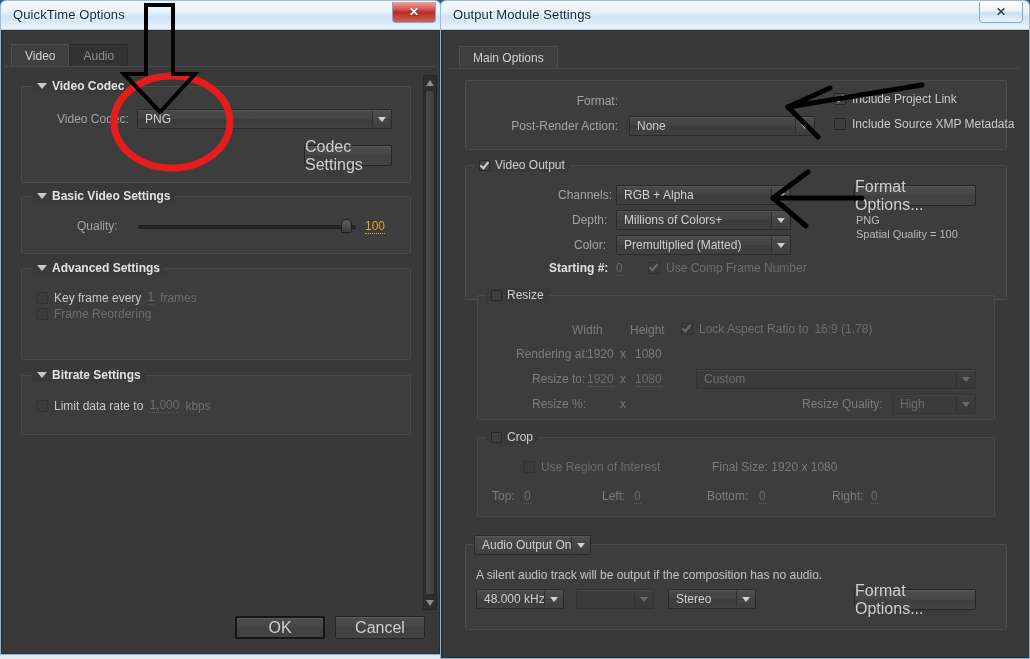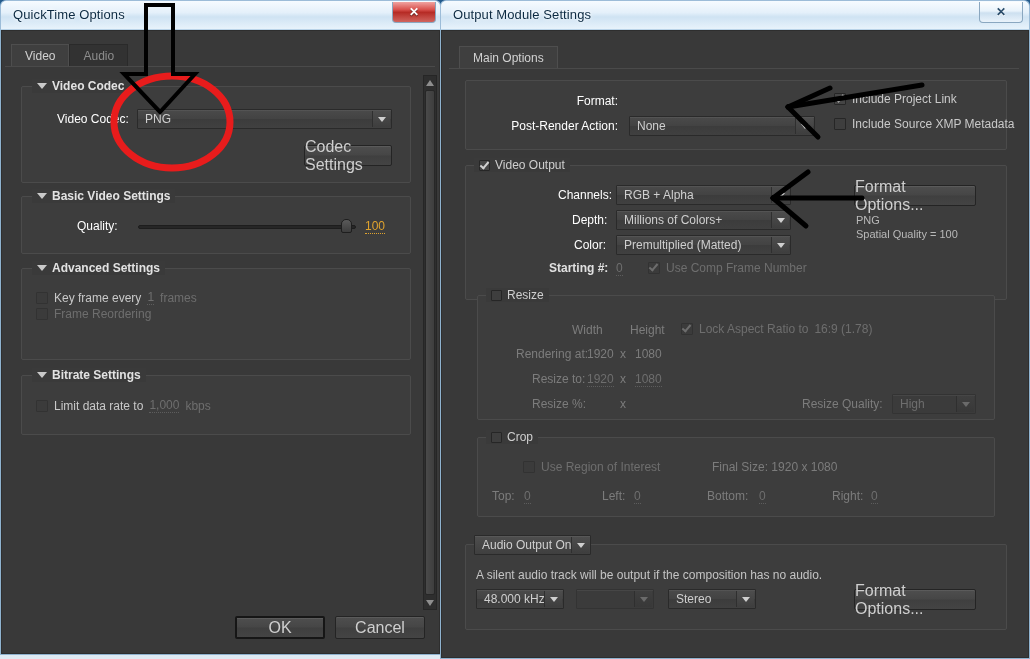--- a/index.html
+++ b/index.html
@@ -101,21 +101,21 @@
     display:flex; align-items:center; gap:5px;
   }
   .group-legend.bold { font-weight: bold; color: #e2e2e2; }
   .tri {
     width:0;height:0;
     border-left:5px solid transparent; border-right:5px solid transparent;
     border-top:6px solid #c9c9c9;
   }
 
   
-  .lbl { position:absolute; font-size:12px; color:#ffffff; white-space:nowrap; }
+  .lbl { position:absolute; font-size:12px; color:#a3a3a3; white-space:nowrap; }
   .lbl.dim { color:#7c7c7c; }
   .lbl.small { font-size:11px; }
   .lbl.b { font-weight:bold; color:#e0e0e0; }
   .val-underline { border-bottom: 1px dotted #8a8a8a; color:#9a9a9a; }
   .val-underline.dim { border-bottom:1px dotted #5d5d5d; color:#6e6e6e; }
   .num-orange { color:#e0a32e; border-bottom:1px dotted #e0a32e; }
 
   
   .dd {
     position:absolute; height:20px;
@@ -325,20 +325,26 @@
 
         <div class="lbl dim" style="left:38px; top:51px;">Rendering at:</div>
         <div class="lbl dim" style="left:109px; top:51px;">1920</div>
         <div class="lbl dim" style="left:142px; top:51px;">x</div>
         <div class="lbl dim" style="left:157px; top:51px;">1080</div>
 
         <div class="lbl dim" style="left:54px; top:76px;">Resize to:</div>
         <div class="lbl val-underline dim" style="left:109px; top:76px;">1920</div>
         <div class="lbl dim" style="left:142px; top:76px;">x</div>
         <div class="lbl val-underline dim" style="left:157px; top:76px;">1080</div>
+        <div class="dd disabled" style="left:218px; top:73px; width:280px;">
+          <span>Custom</span>
+          <span class="arrowbox">
+              <i class="caret"></i>
+            </span>
+        </div>
 
         <div class="lbl dim" style="left:54px; top:101px;">Resize %:</div>
         <div class="lbl dim" style="left:142px; top:101px;">x</div>
         <div class="lbl dim" style="left:324px; top:101px;">Resize Quality:</div>
         <div class="dd disabled" style="left:414px; top:98px; width:84px;">
           <span>High</span>
           <span class="arrowbox">
               <i class="caret"></i>
             </span>
         </div>

